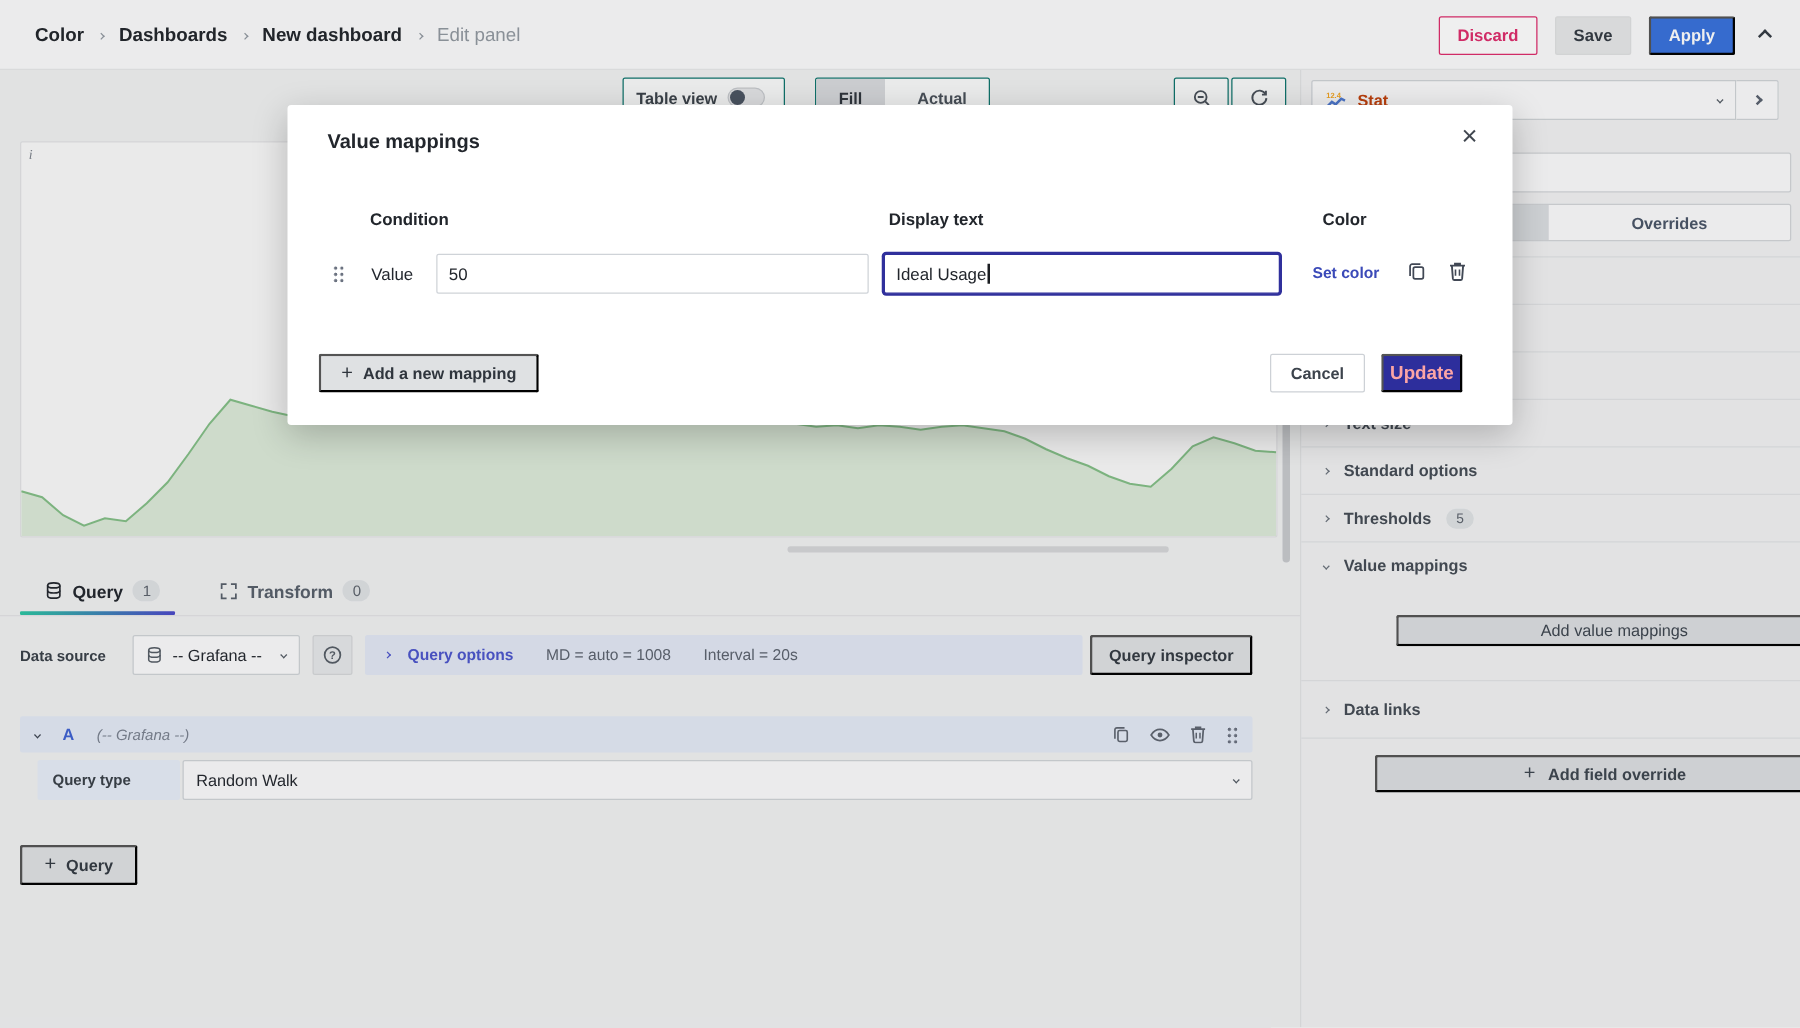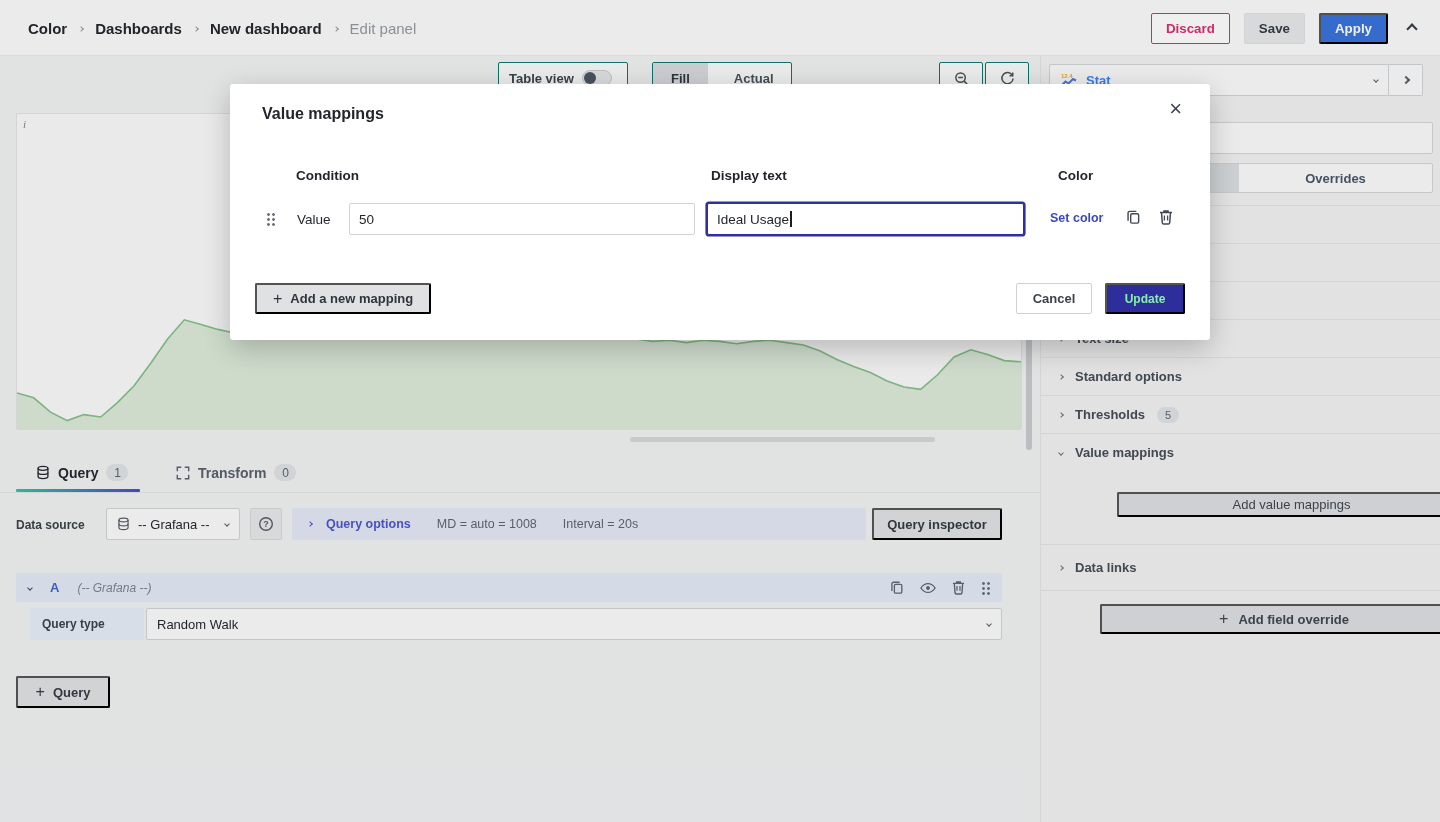--- a/index.html
+++ b/index.html
@@ -97,21 +97,21 @@
   .modal-title { position:absolute; left:32px; top:21px; font-size:16px; font-weight:bold; color:#22262c; }
   .modal-close { position:absolute; right:28px; top:14px; font-size:22px; color:#414750; line-height:1; }
   .mcol { position:absolute; top:84px; font-size:13.5px; font-weight:bold; color:#22262c; }
   .mrow { position:absolute; top:119px; left:0; width:100%; height:32px; }
   .input { height:32px; background:#fff; border:1px solid #cfd3d8; border-radius:2px; display:flex; align-items:center; padding:0 9px; font-size:13.5px; color:#22262c; }
   .input.focused { border:1px solid #30309c; box-shadow:0 0 0 1.6px #30309c; }
   .caret-bar { display:inline-block; width:1.5px; height:16px; background:#1a1d21; margin-left:1px; }
   .set-color { position:absolute; left:820px; top:8px; font-size:12.5px; font-weight:bold; color:#3b4ab8; }
   .m-icons { position:absolute; left:896px; top:6px; display:flex; gap:18px; color:#414855; }
   .btn-cancel { position:absolute; left:786px; top:199px; width:76px; height:31px; background:#fff; border:1px solid #cdd1d6; color:#3c434c; font-size:13px; }
-  .btn-update { position:absolute; left:875px; top:199px; width:80px; height:31px; background:#2d2e9c; color:#86efac; font-size:12px; }
+  .btn-update { position:absolute; left:875px; top:199px; width:65px; height:31px; background:#2d2e9c; color:#fca5a5; font-size:15px; }
   .btn-addmap { position:absolute; left:25px; top:199px; height:31px; padding:0 16px; background:#dfe1e3; color:#2f353d; font-size:13px; gap:8px; }
   .plus { font-size:16px; font-weight:normal; line-height:1; }
 </style>
 </head>
 <body>
 
 <div class="stage">
 
   <div class="nav">
     <div class="crumbs">
@@ -267,21 +267,21 @@
 
   <div class="right-pane">
 
     <div class="viz-picker select">
       <span class="icon">
         <svg width="18" height="16" viewBox="0 0 18 16">
             <text x="1" y="6" font-size="6" font-weight="bold" fill="#f5a623" font-family="Liberation Sans, sans-serif">12.4</text>
             <path d="M1.5 13.5 l4-4 3 2 4.5-4.5 3 1.5" fill="none" stroke="#4f7ad1" stroke-width="2"></path>
           </svg>
       </span>
-      <span style="font-weight:bold; color:#3b82f6;">Stat</span>
+      <span style="font-weight:bold; color:#c2410c;">Stat</span>
       <span class="chev down sm" style="margin-left:auto; color:#555d66;"></span>
     </div>
     <button class="abs btn viz-side">
       <span class="chev right"></span>
     </button>
 
     <div class="search-box"></div>
 
     <div class="ov-tabs">
       <div class="seg-l"></div>

